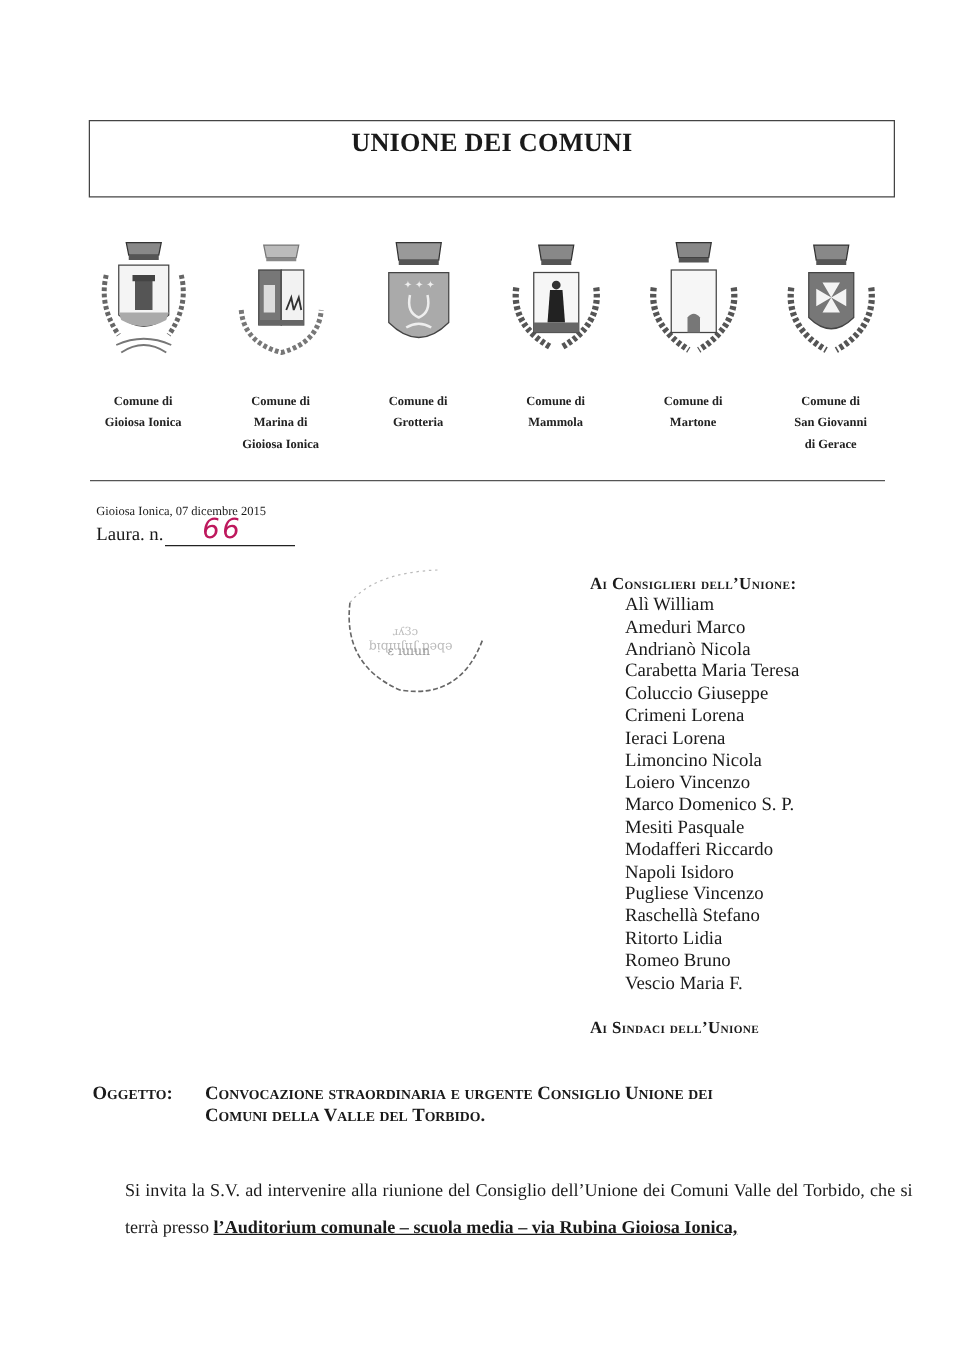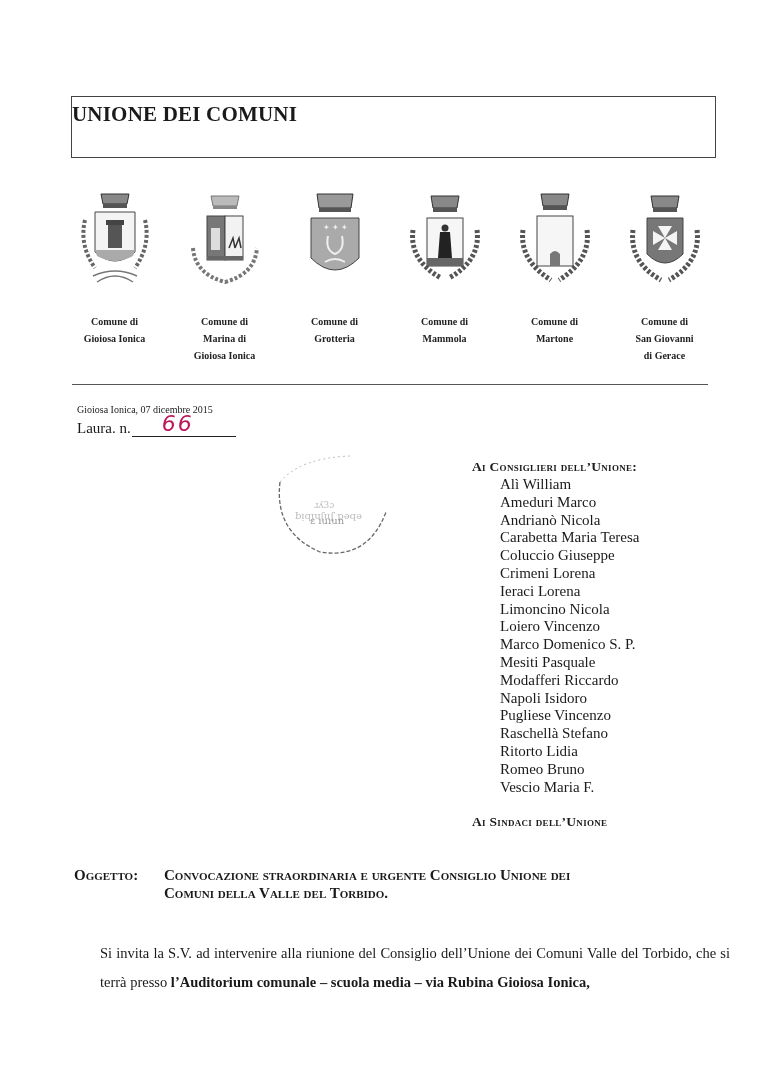--- a/index.html
+++ b/index.html
@@ -2,21 +2,21 @@
 <html><head>
 <meta charset="utf-8">
 <style>
   html, body { margin: 0; padding: 0; background: #ffffff; }
   body {
     width: 763px; height: 1080px; position: relative; overflow: hidden;
     font-family: "Liberation Serif", "DejaVu Serif", serif; color: #1a1a1a;
   }
   .header-box {
     position: absolute; left: 71px; top: 96px; width: 645px; height: 62px;
-    border: 1.5px solid #444; box-sizing: border-box; text-align: left;
+    border: 1.5px solid #444; box-sizing: border-box; text-align: center;
   }
   .hdr1 { font-weight: bold; font-size: 21px; margin-top: 6px; line-height: 22px; letter-spacing: 0.2px; }
   .hdr2 { font-weight: bold; font-size: 27px; line-height: 30px; letter-spacing: 0.5px; }
 
   .crests { position: absolute; left: 62px; top: 190px; width: 660px; }
   .crest {
     position: absolute; width: 105px; text-align: center;
   }
   .crest svg { display: block; margin: 0 auto; }
   .crest-label {
@@ -48,21 +48,21 @@
 
   .subject { position: absolute; left: 74px; top: 866px; font-weight: bold; font-size: 15px; line-height: 19px; font-variant: small-caps; }
   .subject-label { display: inline-block; width: 90px; }
   .subject-l2 { position: absolute; left: 164px; top: 885px; font-weight: bold; font-size: 15px; font-variant: small-caps; }
 
   .body-p {
     position: absolute; left: 74px; top: 939px; width: 630px; font-size: 14.5px; line-height: 29px;
     text-align: justify;
   }
   .indent { padding-left: 26px; }
-  b { font-weight: bold; }
+  b { font-weight: bold; text-decoration: underline; }
 </style>
 </head>
 <body>
 
 <div class="header-box">
   <div class="hdr1">UNIONE DEI COMUNI</div>
 </div>
 
 <div class="crests">
 

